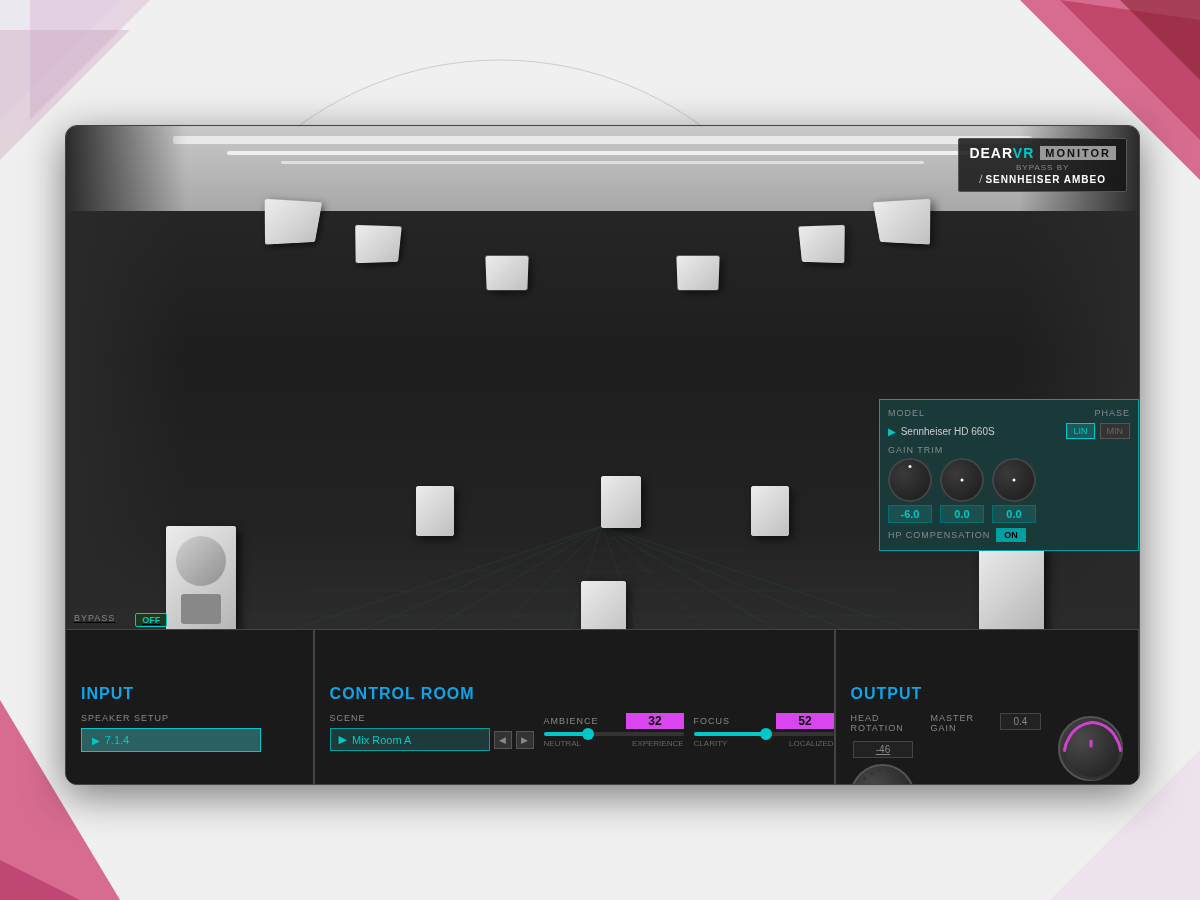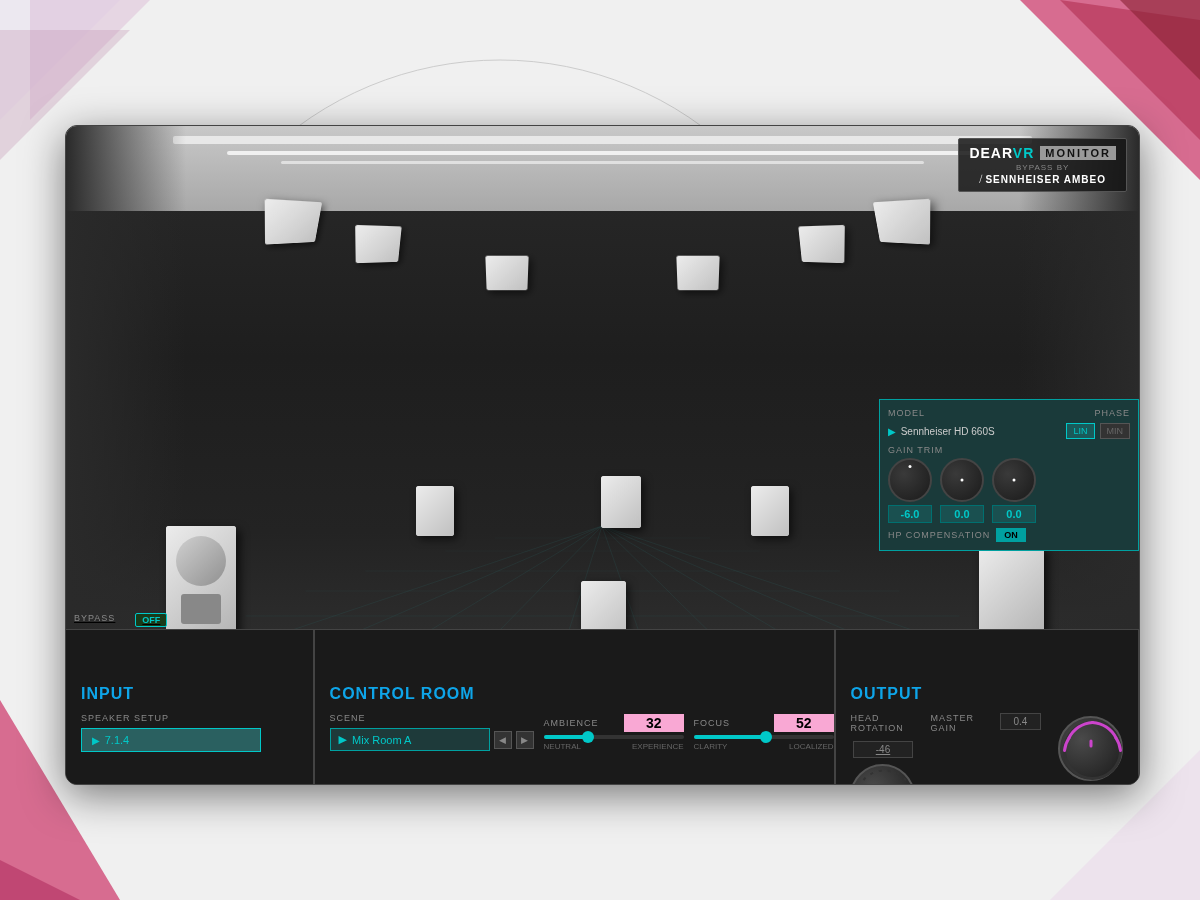--- a/index.html
+++ b/index.html
@@ -149,23 +149,23 @@
       align-items: center;
     }
 
     .slider-title {
       color: #888;
       font-size: 9px;
       letter-spacing: 1px;
     }
 
     .slider-value {
-      background: #f9a8d4;
+      background: #d946ef;
       color: #000;
-      font-size: 14px;
+      font-size: 12px;
       font-weight: bold;
       padding: 1px 22px;
       min-width: 30px;
       text-align: center;
     }
 
     .slider-track {
       width: 140px;
       height: 4px;
       background: #333;
@@ -589,21 +589,21 @@
         <span class="arrow-right">▶</span>
         <span>7.1.4</span>
       </button>
     </div>
 
     <div style="width:1px;background:#444;align-self:stretch;"></div>
 
     <div class="panel-section control-room-section">
       <div class="panel-section-title">CONTROL ROOM</div>
 
-      <div style="display:flex;align-items:center;gap:10px;margin-bottom:8px;">
+      <div style="display:flex;gap:10px;margin-bottom:8px;">
         <div>
           <div class="panel-sub-label">SCENE</div>
           <div style="display:flex;align-items:center;gap:4px;">
             <div class="scene-selector">
               <span style="color:#00c8c8;">▶</span>
               <span>Mix Room A</span>
             </div>
             <button class="nav-btn">◀</button>
             <button class="nav-btn">▶</button>
           </div>

